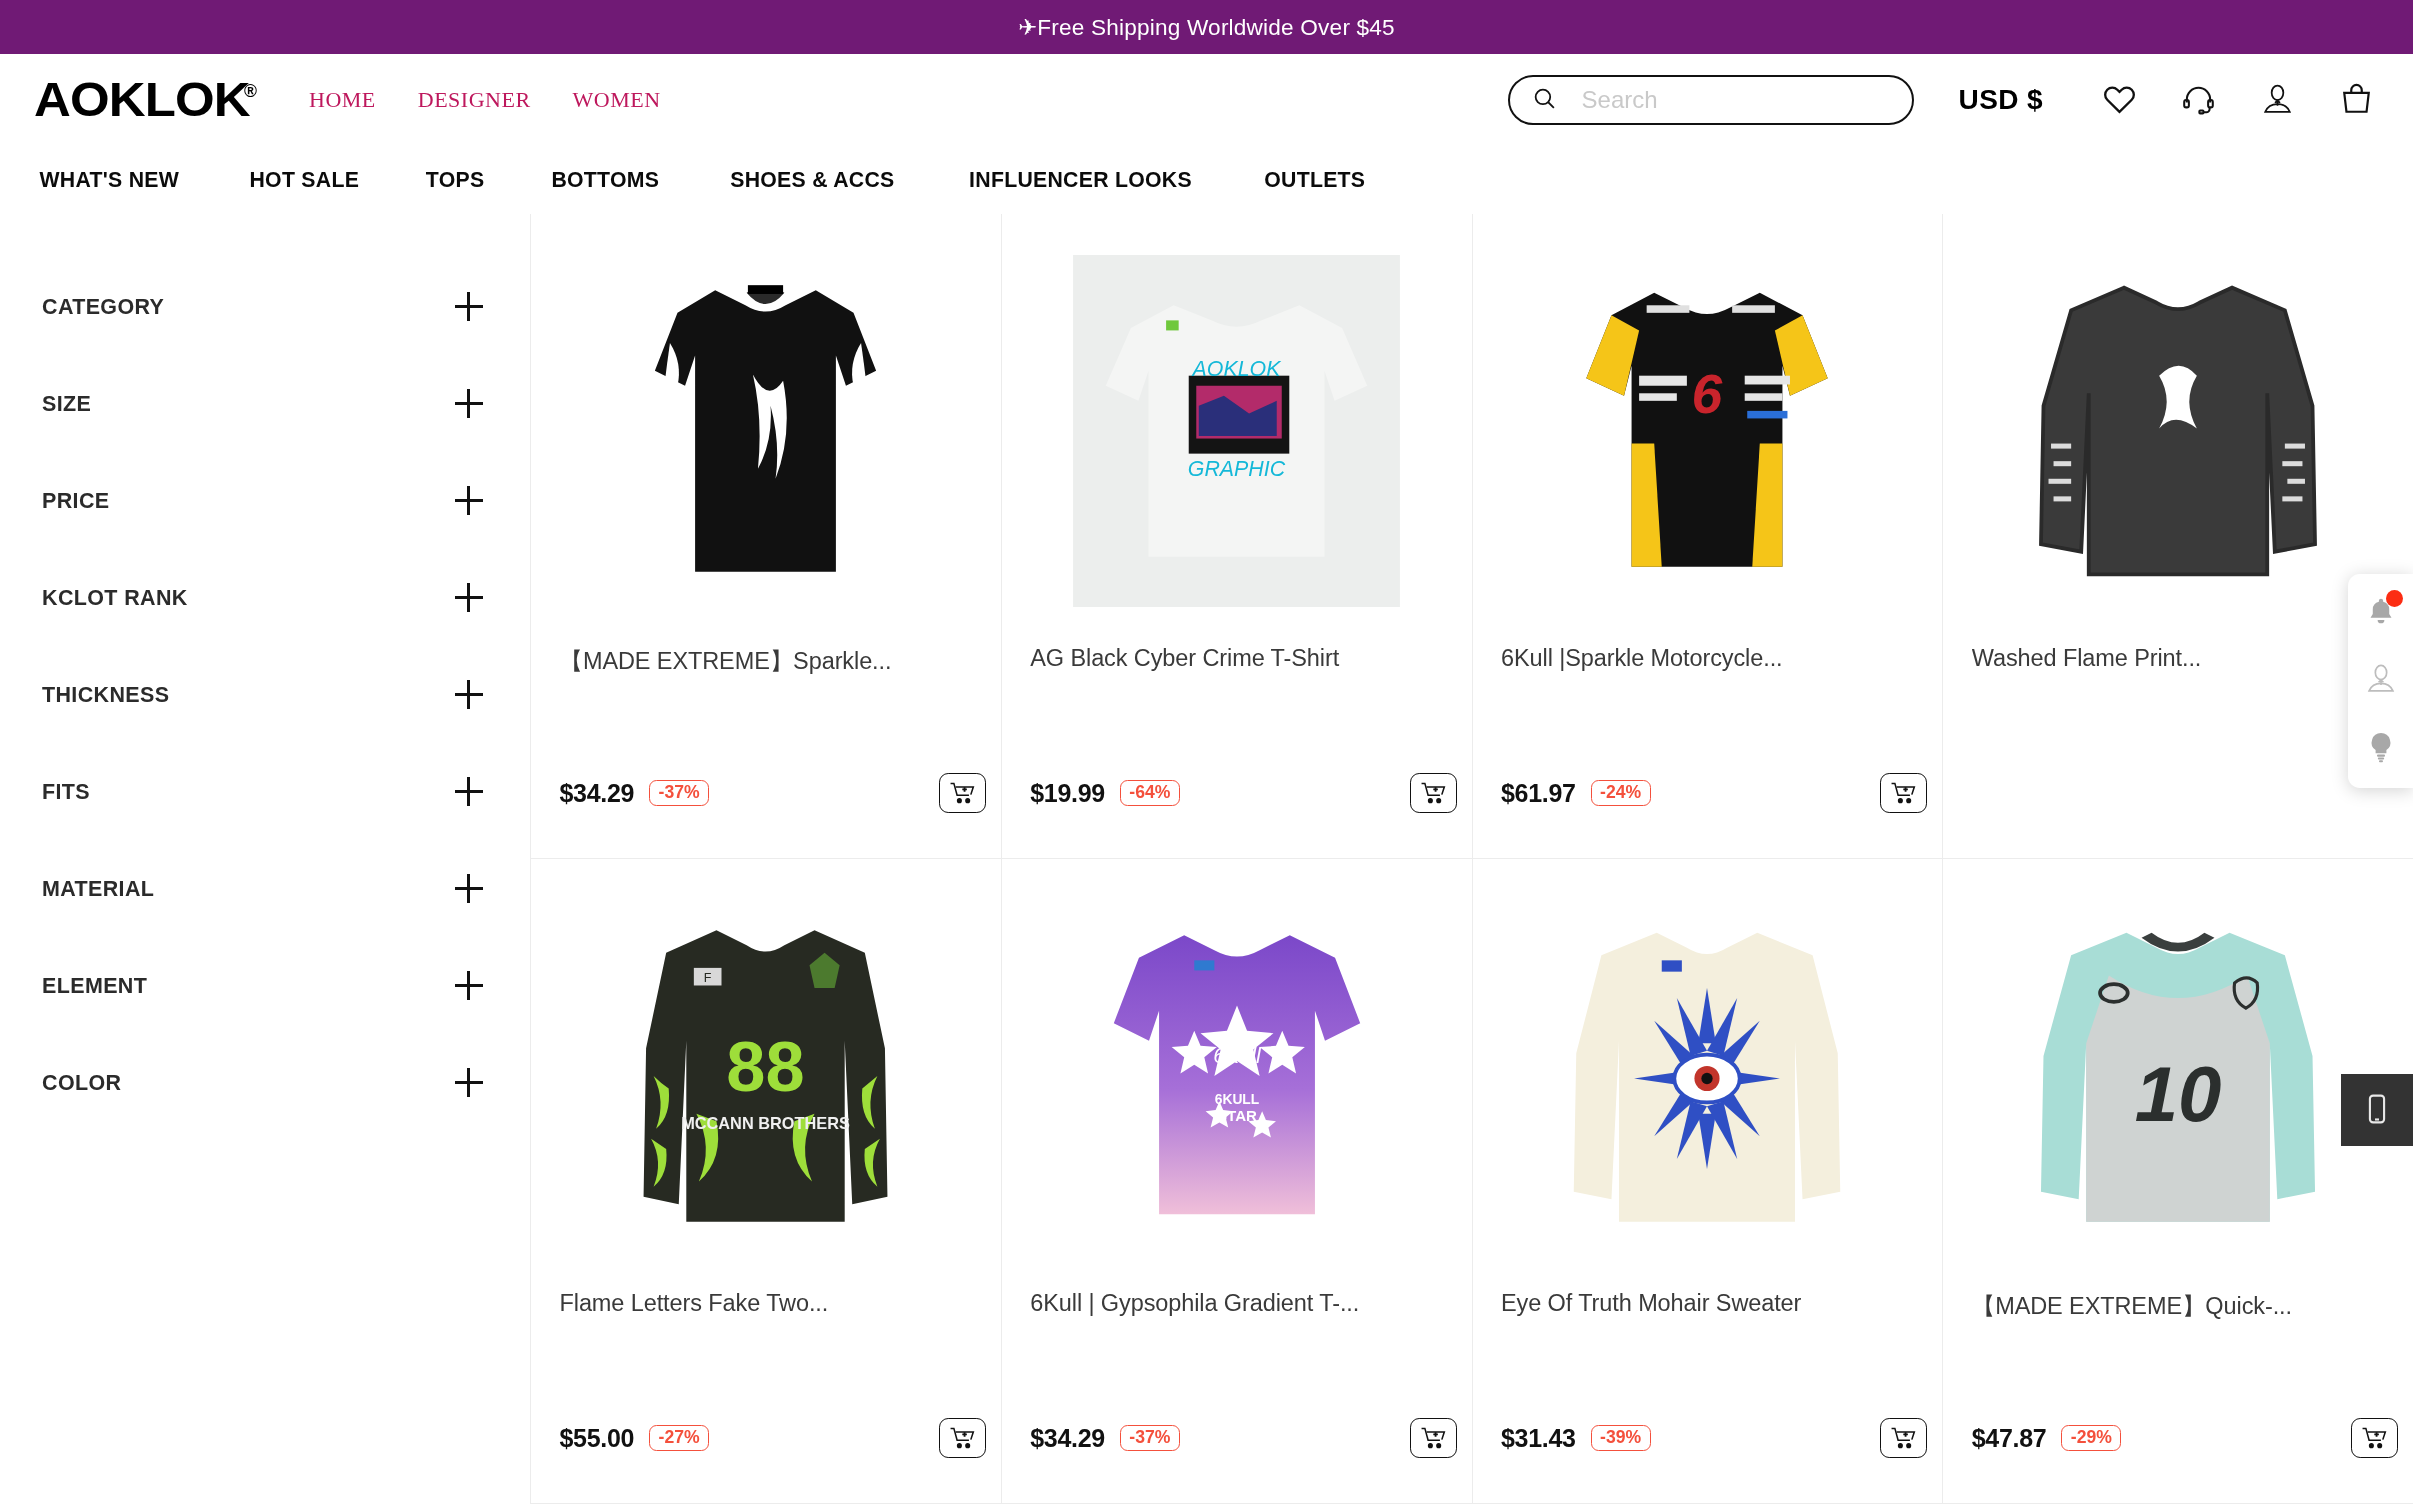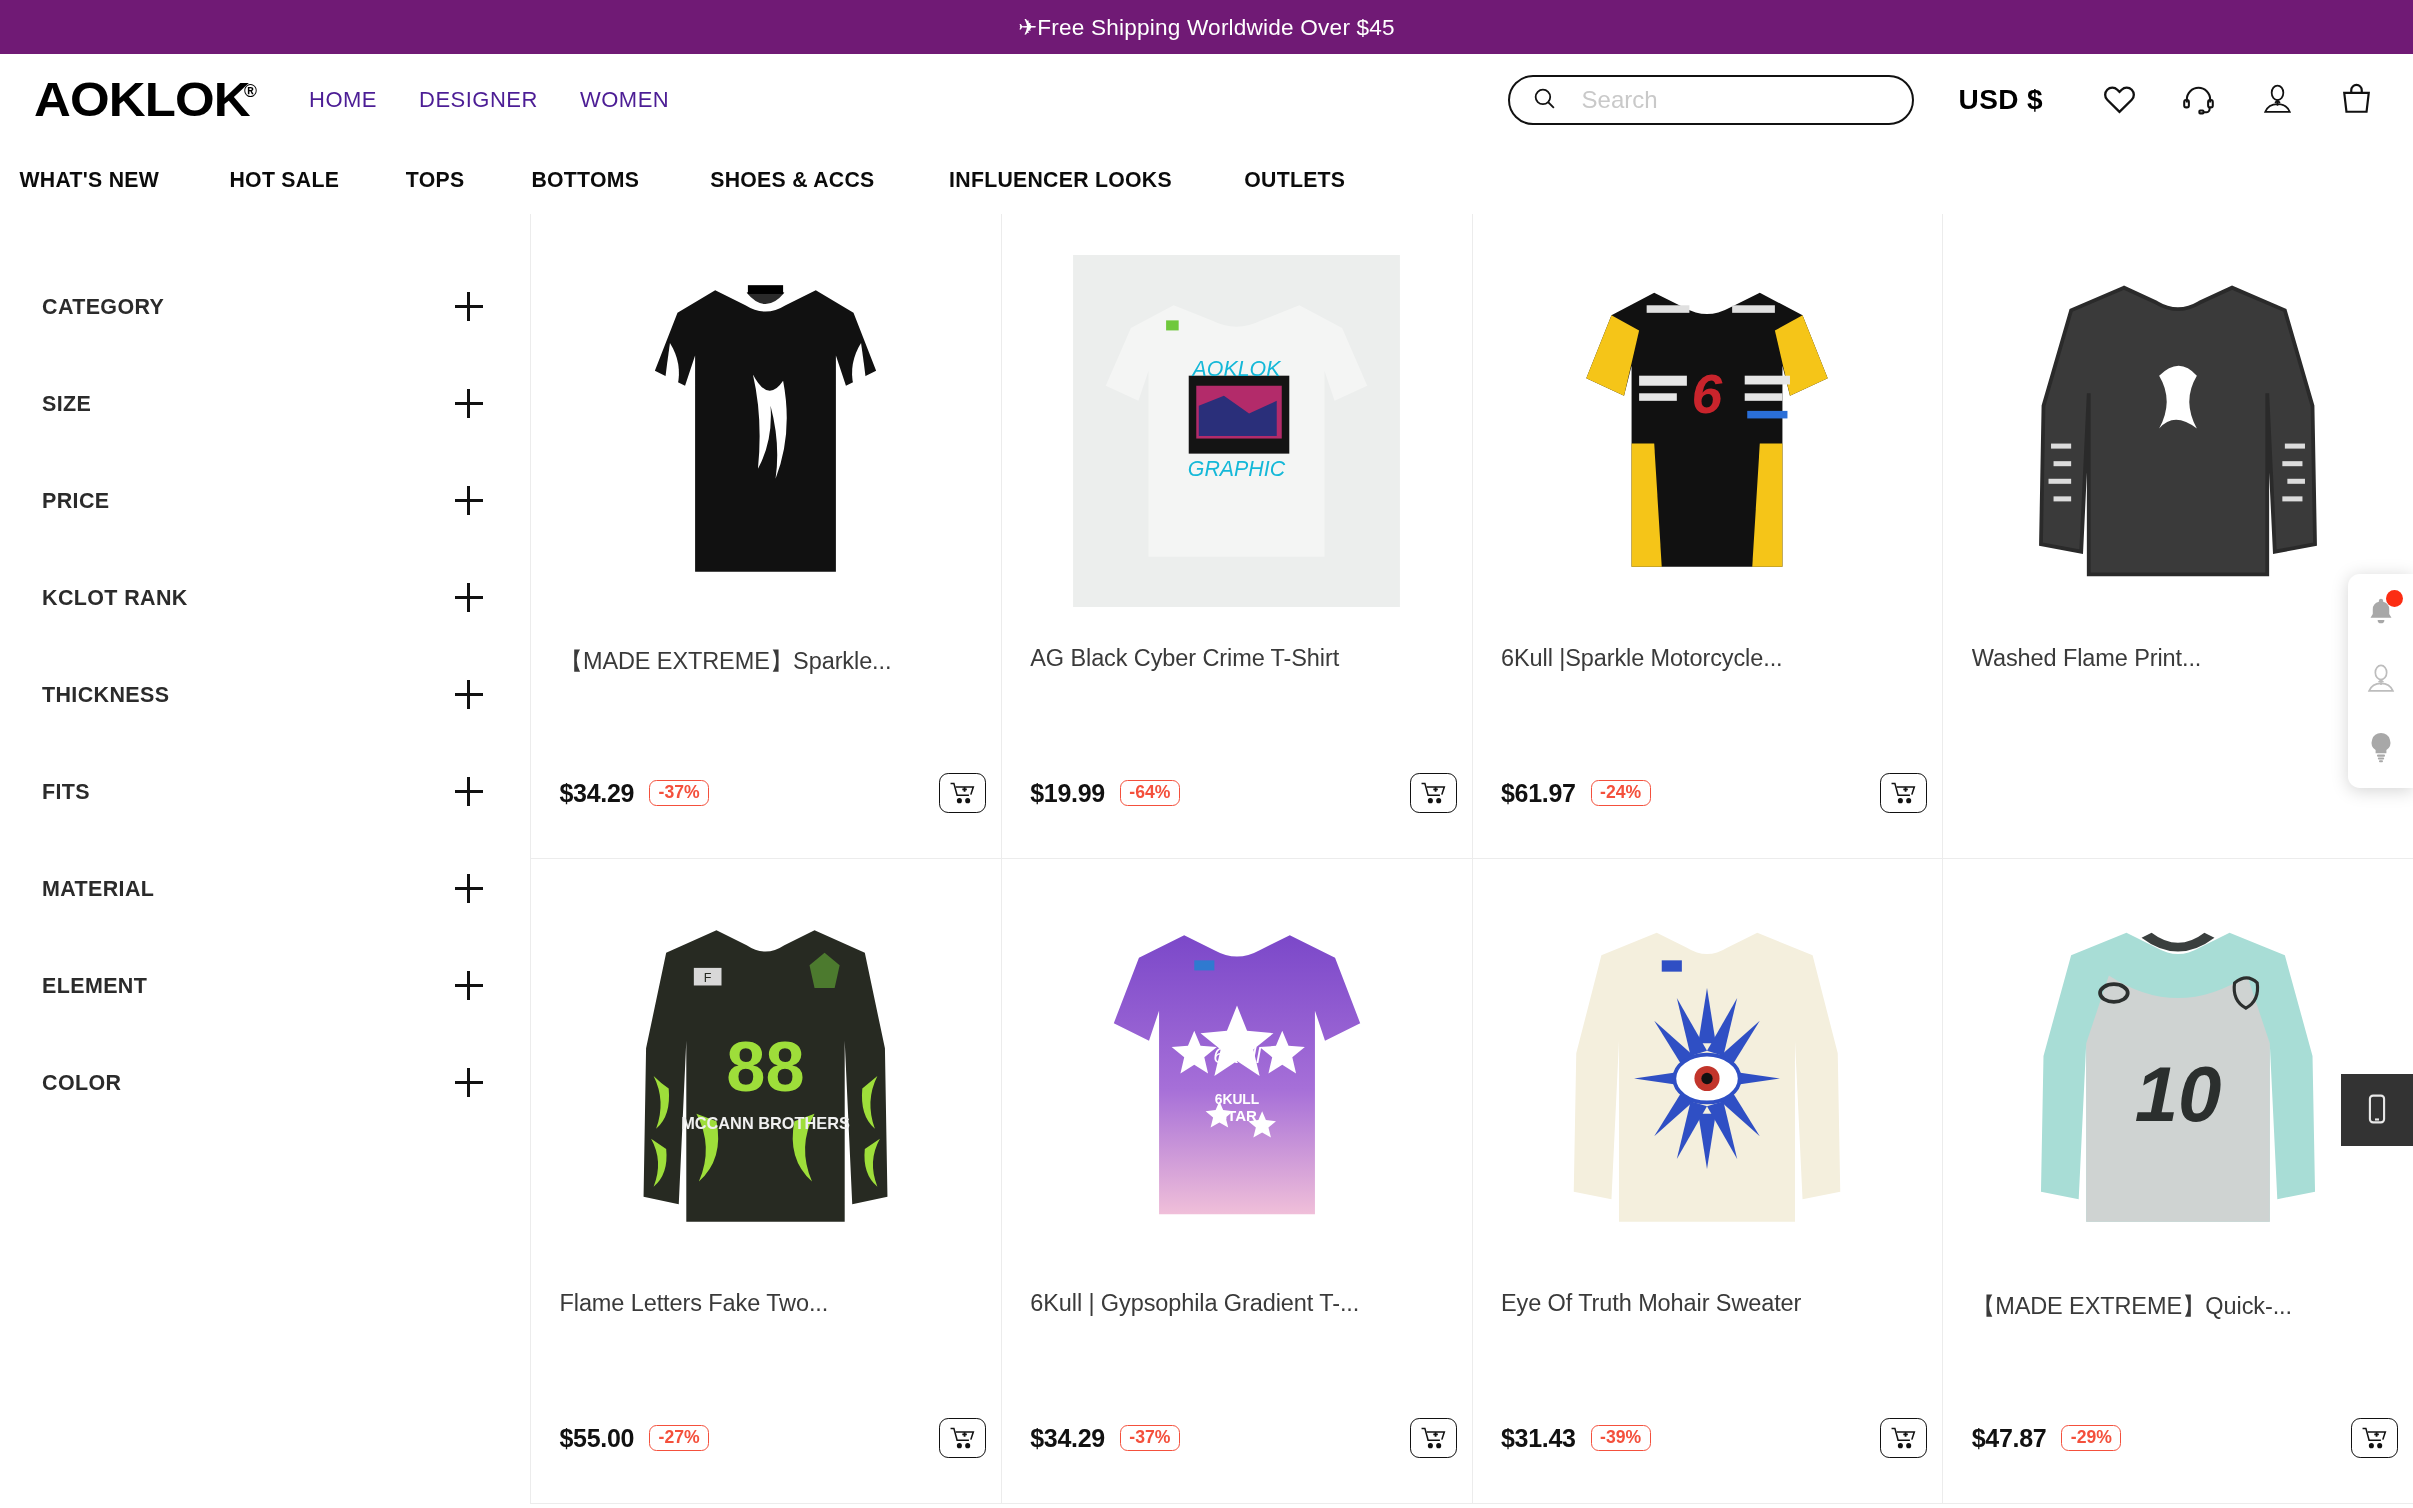--- a/index.html
+++ b/index.html
@@ -11,34 +11,34 @@
     align-items:center; justify-content:center; font-size:22.6px; letter-spacing:0.2px; }
 
   
   .header { height:91px; display:flex; align-items:center; padding:0 37px 0 34px; }
   .logo-wrap { display:flex; align-items:flex-start; }
   .logo { font-size:49px; font-weight:900; letter-spacing:-0.8px; line-height:.9;
     font-family:"Liberation Sans Narrow","Liberation Sans",sans-serif;
     transform:scaleX(1.04); transform-origin:left center; }
   .logo-r { font-size:17.6px; font-weight:700; margin-left:2.5px; margin-top:3.4px; }
   .top-nav { display:flex; gap:42px; margin-left:52px; }
-  .top-nav a { color:#4c1d95; font-size:22px; font-weight:500; letter-spacing:0.5px;
-    text-decoration:none; }
+  .top-nav a { color:#be185d; font-size:22px; font-weight:500; letter-spacing:0.5px;
+    text-decoration:none;font-family:Liberation Serif, serif; }
   .search-box { margin-left:auto; width:406px; height:50px; border:2.1px solid #111;
     border-radius:28.5px; display:flex; align-items:center; padding:0 22px; gap:25px; }
   .search-input { border:none; outline:none; font-size:24px; color:#c9c9c9;
     font-family:inherit; background:transparent; width:100%; }
   .search-input::placeholder { color:#c9c9c9; }
   .currency { margin-left:45px; font-size:28px; font-weight:800; letter-spacing:0.4px; }
   .head-icons { display:flex; gap:40px; margin-left:57px; align-items:center; }
   .head-icons .ic { width:39px; height:39px; display:flex; align-items:center;
     justify-content:center; }
 
   
-  .mainnav { height:69px; display:flex; align-items:center; padding-left:15px; gap:0; }
+  .mainnav { height:69px; display:flex; align-items:center; padding-left:35px; gap:0; }
   .mainnav a { color:#0b0b0b; font-size:22.6px; font-weight:800; letter-spacing:0.3px;
     text-decoration:none; font-family:"Liberation Sans Narrow","Liberation Sans",sans-serif;
     transform:scaleX(.94); display:inline-block; margin-right:62px; white-space:nowrap; }
 
   
   .body-split { display:flex; height:calc(1508px - 54px - 91px - 69px); }
 
   .sidebar { width:530px; padding:44px 47px 0 42px; flex-shrink:0; }
   .filter-row { display:flex; align-items:center; justify-content:space-between;
     height:97px; cursor:pointer; }

